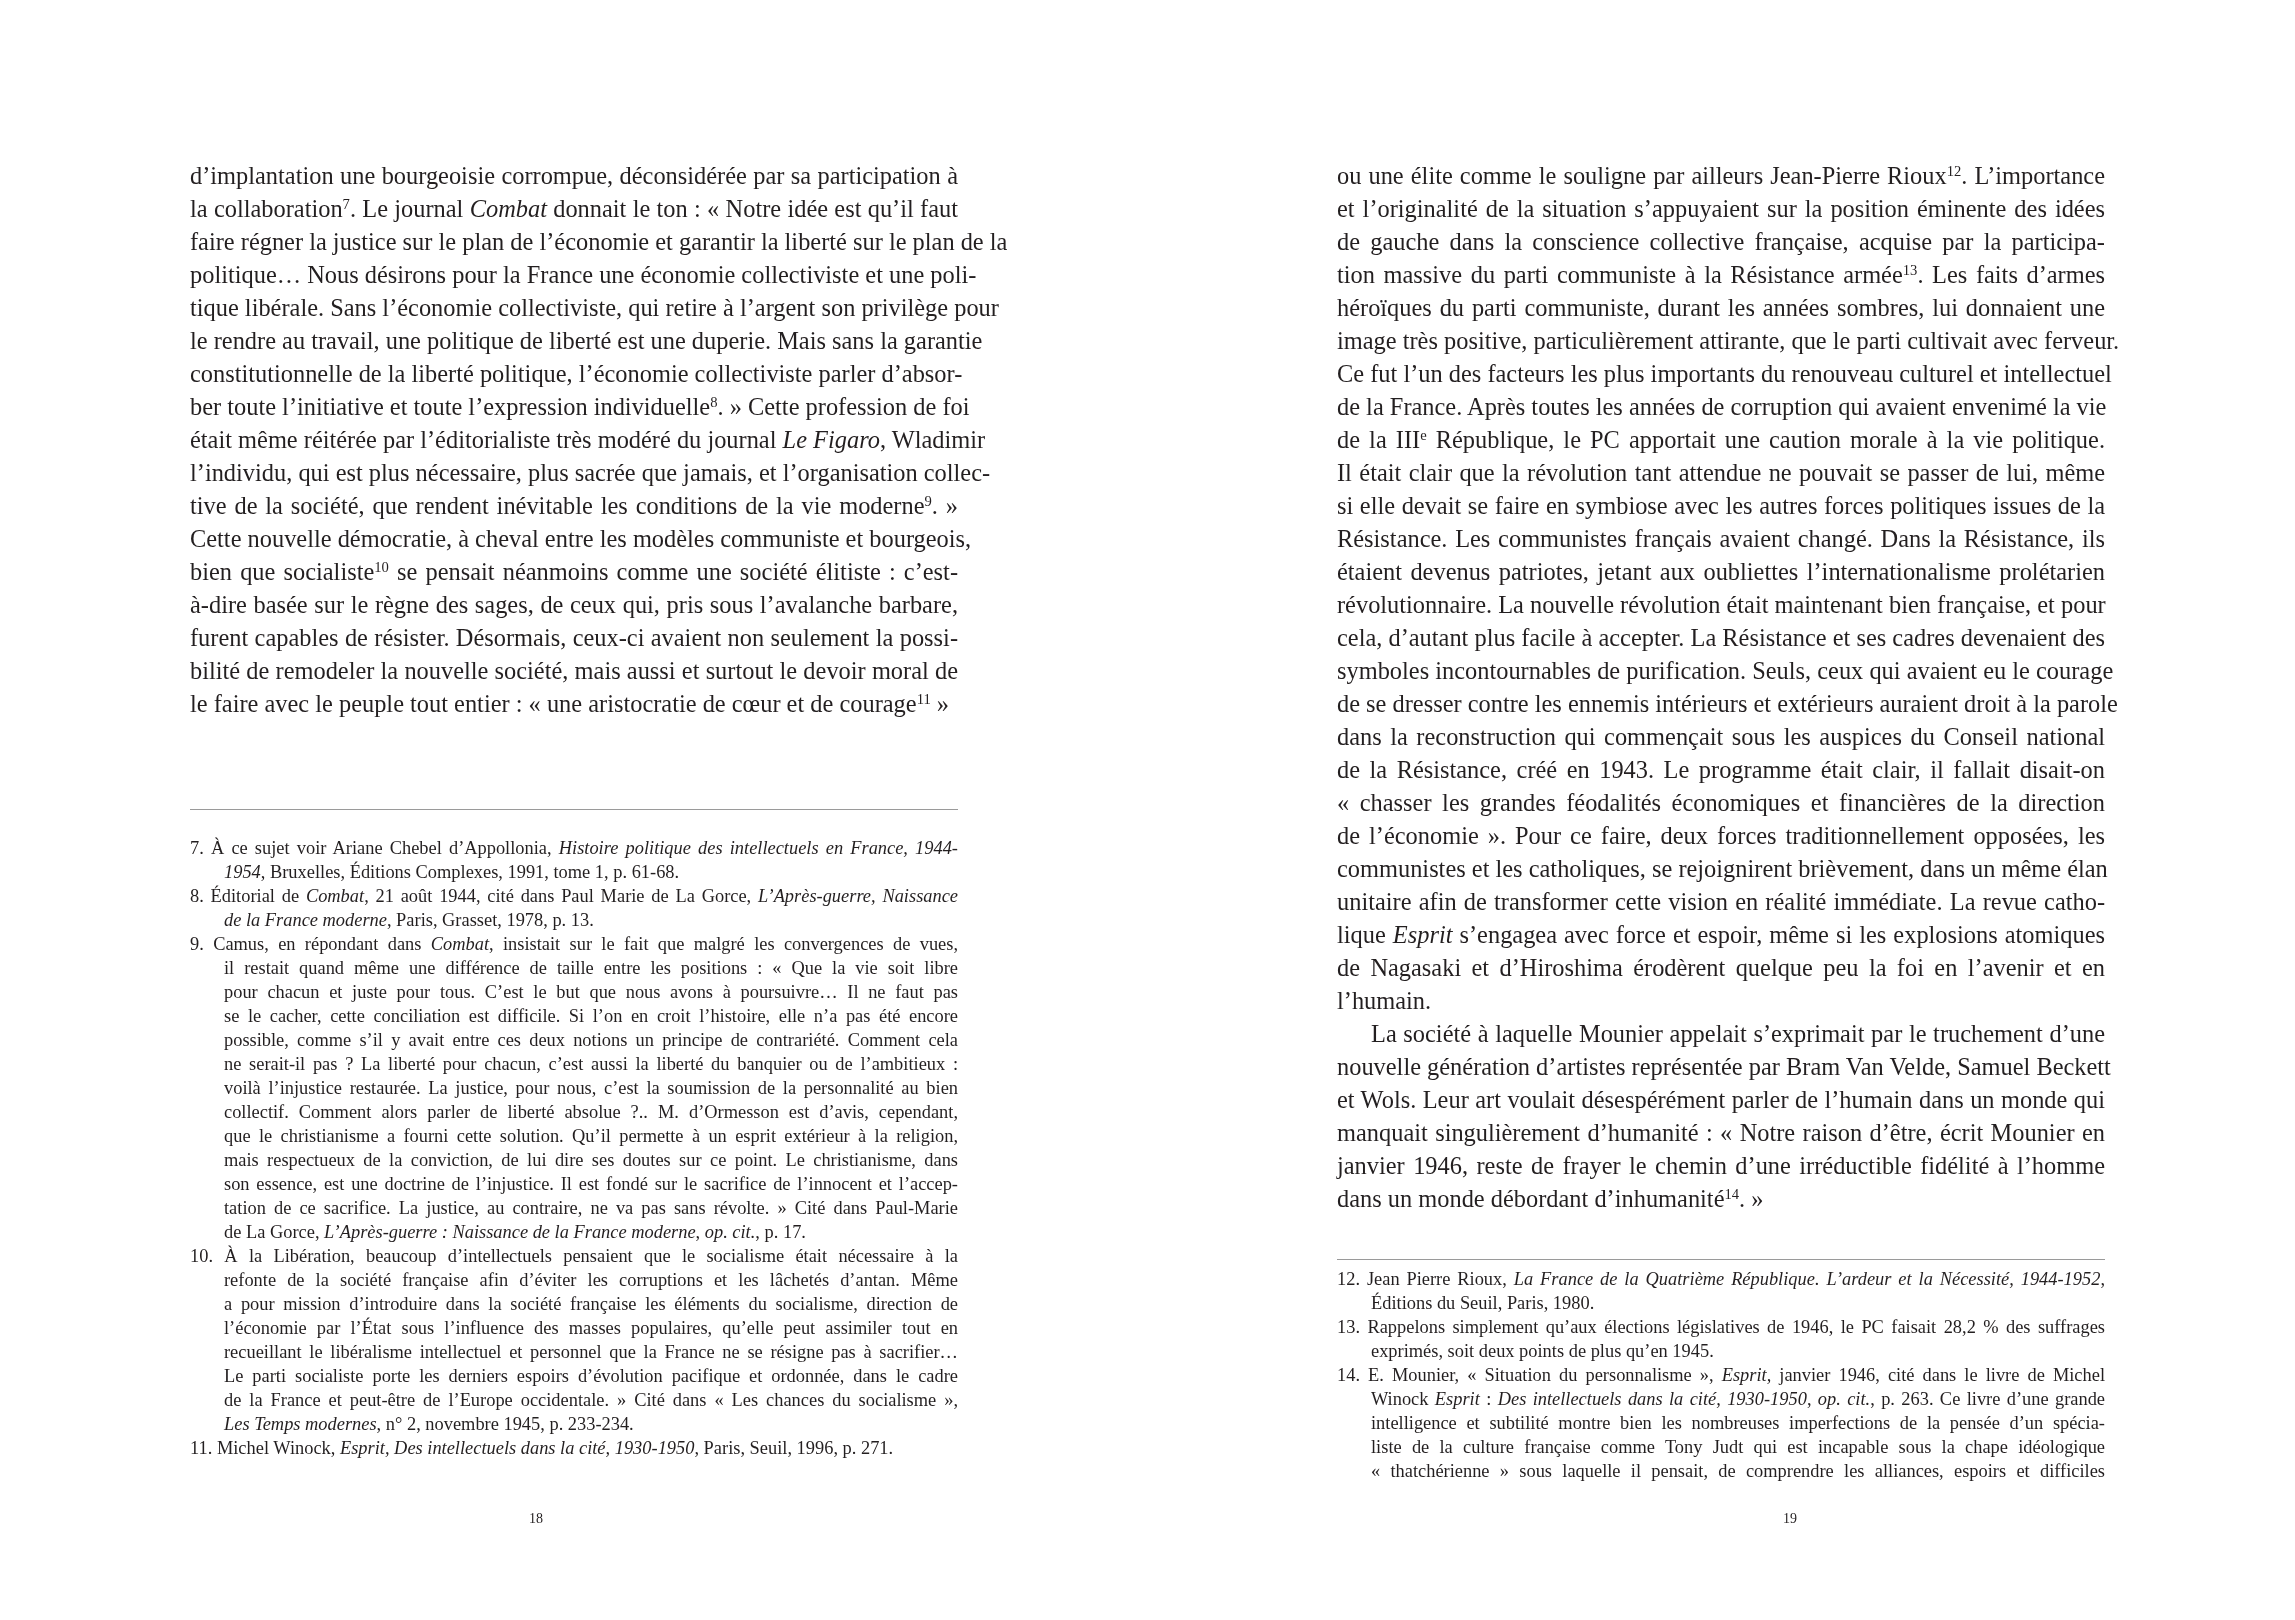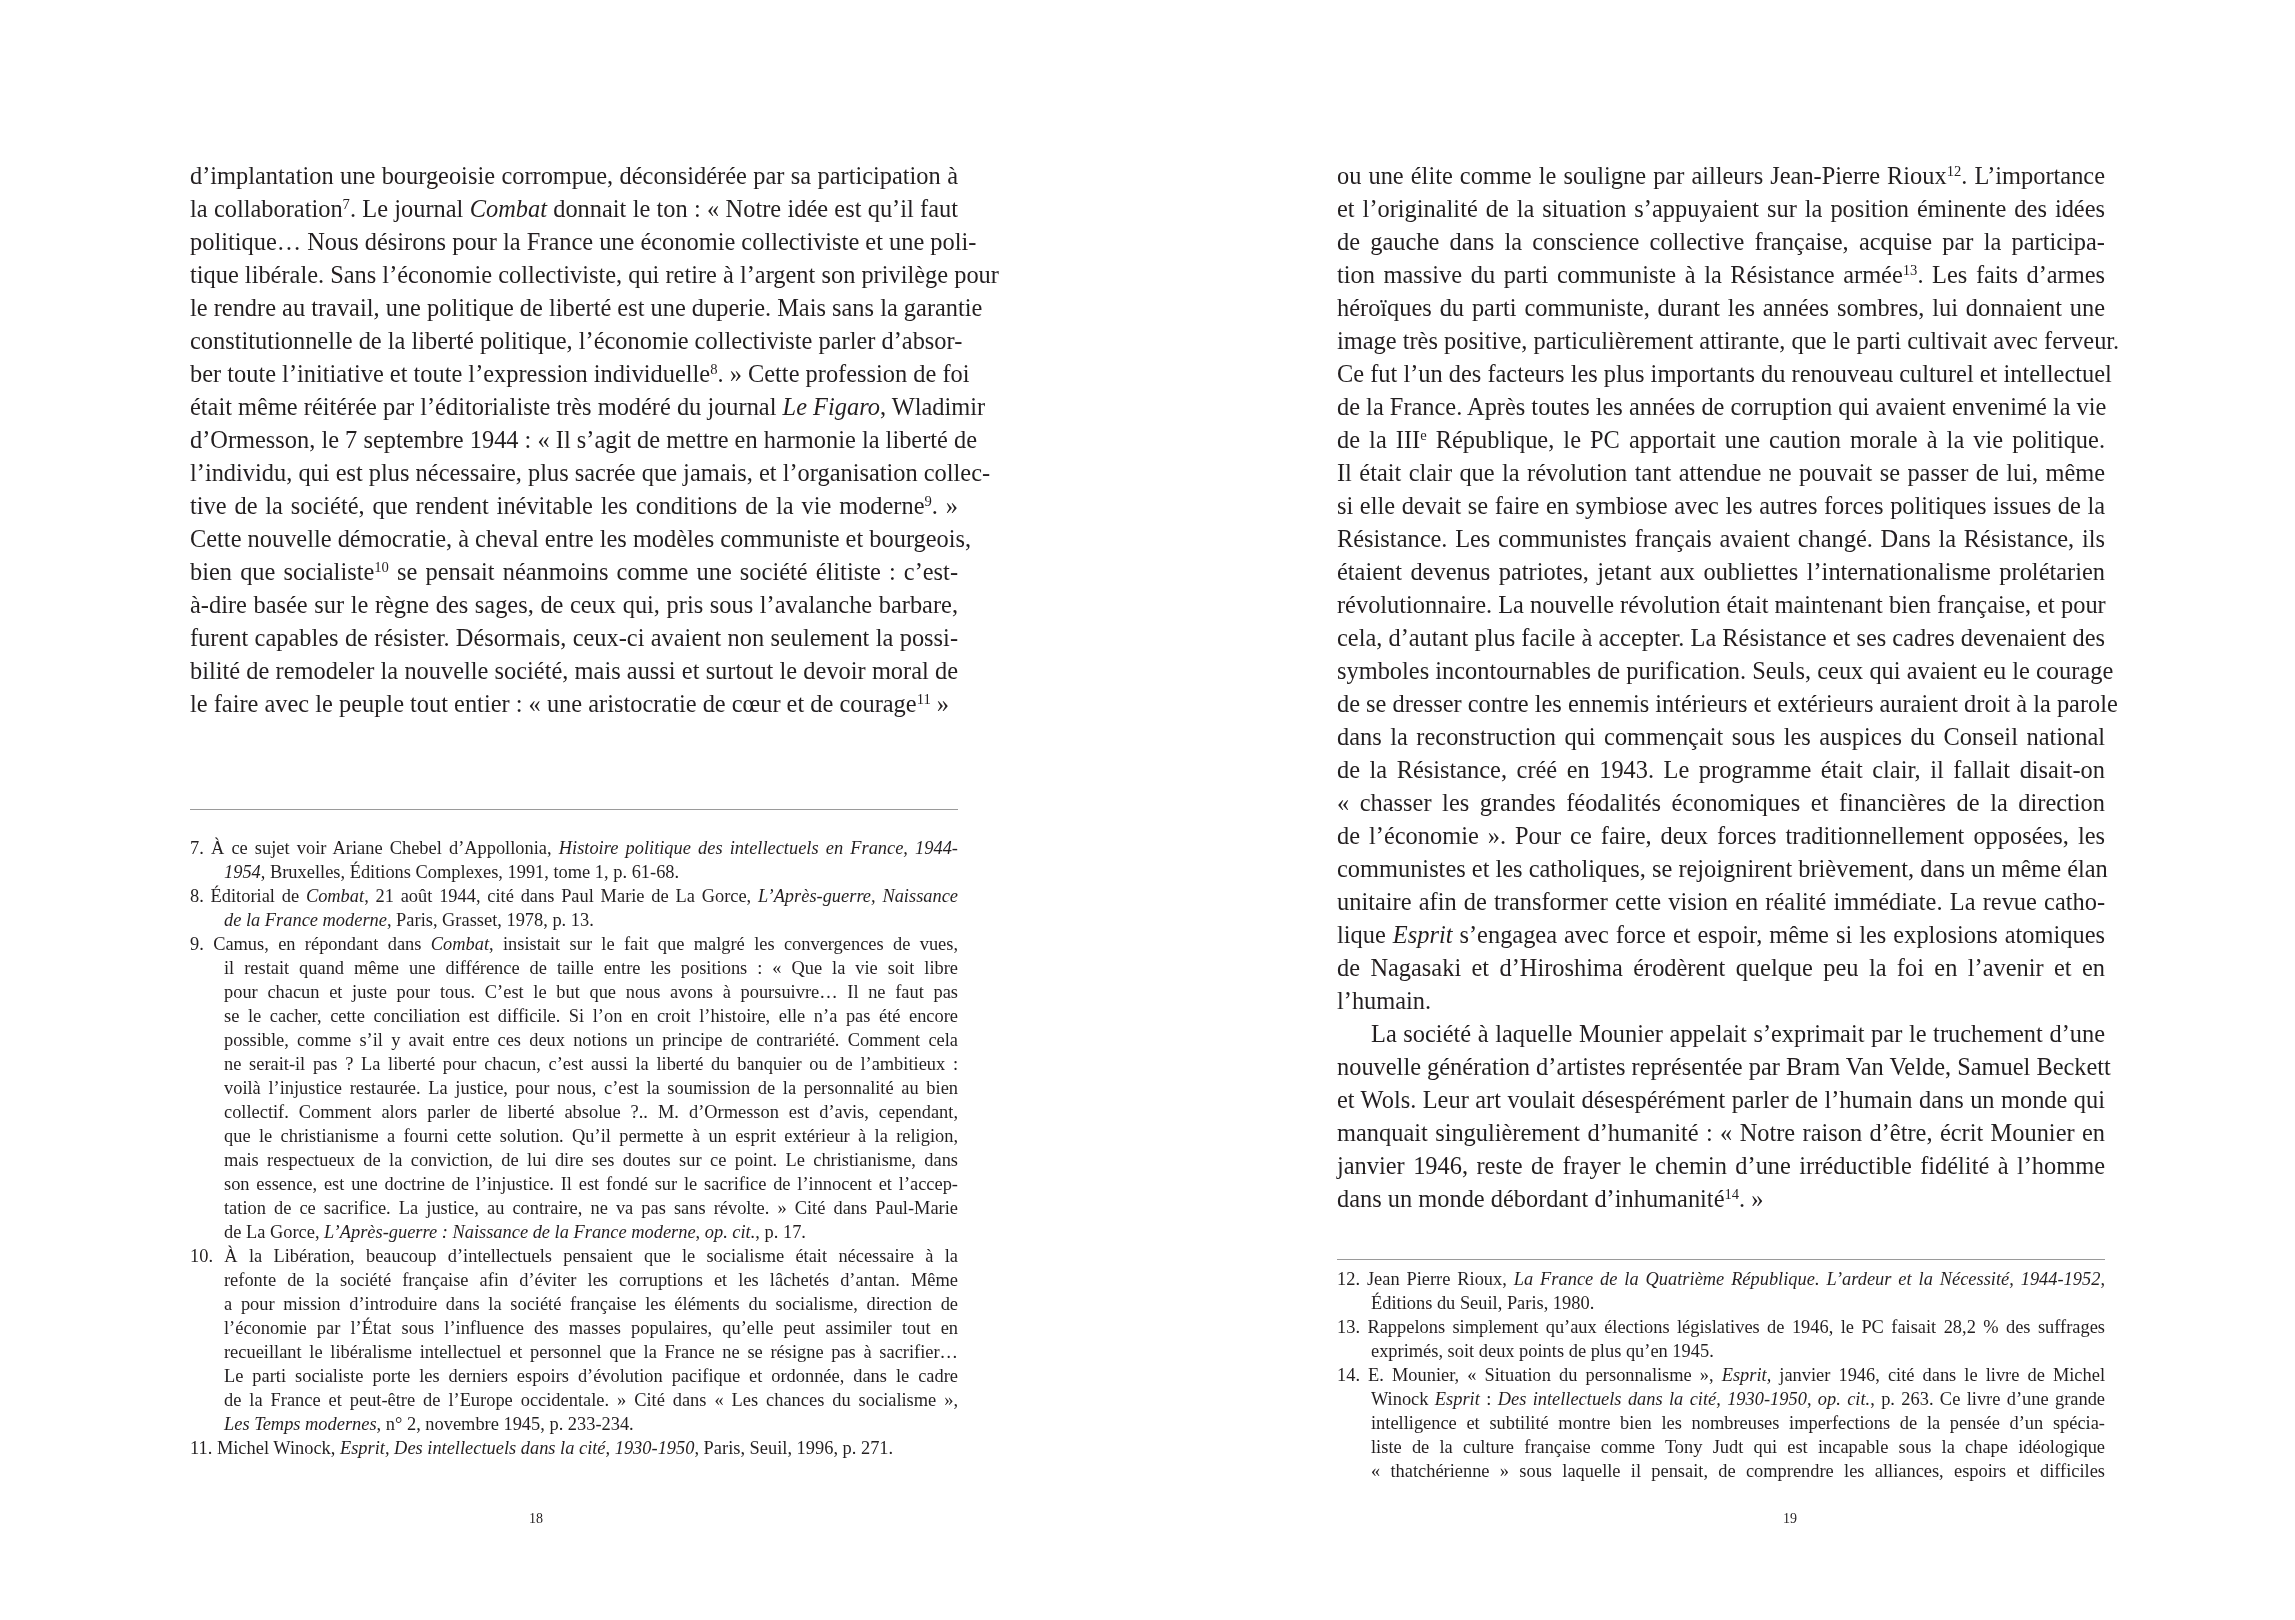--- a/index.html
+++ b/index.html
@@ -29,27 +29,27 @@
   .left .pageno { left:529px; }
   .right .pageno { left:636px;text-align:center; }
 </style>
 </head>
 <body>
 
 <div class="page left">
   <div class="col body-text">
       <span class="line">d’implantation une bourgeoisie corrompue, déconsidérée par sa participation à</span>
       <span class="line">la collaboration<sup>7</sup>. Le journal <i>Combat</i> donnait le ton : « Notre idée est qu’il faut</span>
+      <span class="line">faire régner la justice sur le plan de l’économie et garantir la liberté sur le plan de la</span>
       <span class="line">politique… Nous désirons pour la France une économie collectiviste et une poli-</span>
       <span class="line">tique libérale. Sans l’économie collectiviste, qui retire à l’argent son privilège pour</span>
       <span class="line">le rendre au travail, une politique de liberté est une duperie. Mais sans la garantie</span>
       <span class="line">constitutionnelle de la liberté politique, l’économie collectiviste parler d’absor-</span>
       <span class="line">ber toute l’initiative et toute l’expression individuelle<sup>8</sup>. » Cette profession de foi</span>
       <span class="line">était même réitérée par l’éditorialiste très modéré du journal <i>Le Figaro</i>, Wladimir</span>
-      <span class="line">d’Ormesson, le 7 septembre 1944 : « Il s’agit de mettre en harmonie la liberté de</span>
       <span class="line">l’individu, qui est plus nécessaire, plus sacrée que jamais, et l’organisation collec-</span>
       <span class="line">tive de la société, que rendent inévitable les conditions de la vie moderne<sup>9</sup>. »</span>
       <span class="line">Cette nouvelle démocratie, à cheval entre les modèles communiste et bourgeois,</span>
       <span class="line">bien que socialiste<sup>10</sup> se pensait néanmoins comme une société élitiste : c’est-</span>
       <span class="line">à-dire basée sur le règne des sages, de ceux qui, pris sous l’avalanche barbare,</span>
       <span class="line">furent capables de résister. Désormais, ceux-ci avaient non seulement la possi-</span>
       <span class="line">bilité de remodeler la nouvelle société, mais aussi et surtout le devoir moral de</span>
       <span class="line last">le faire avec le peuple tout entier : « une aristocratie de cœur et de courage<sup>11</sup> »</span>
     </div>
   <div class="rule"></div>

